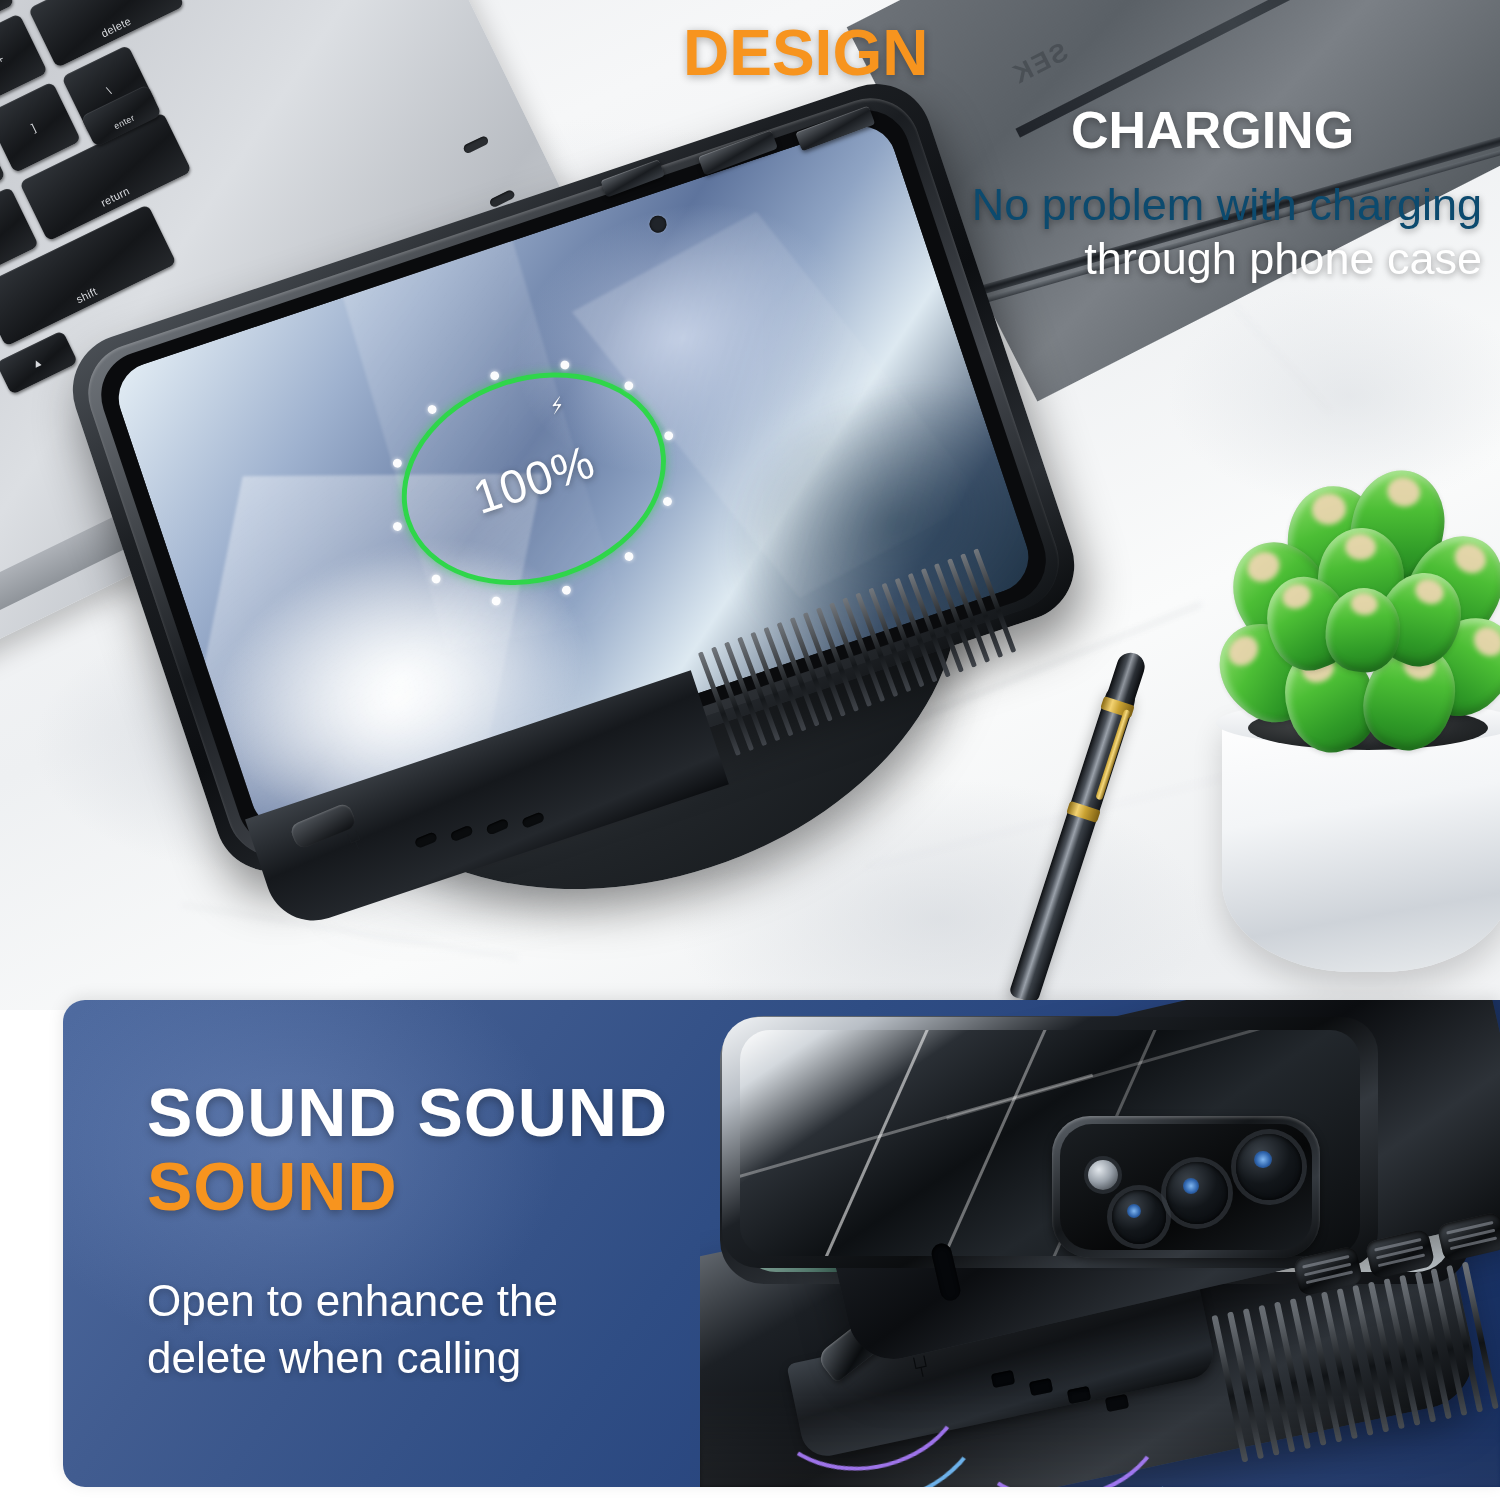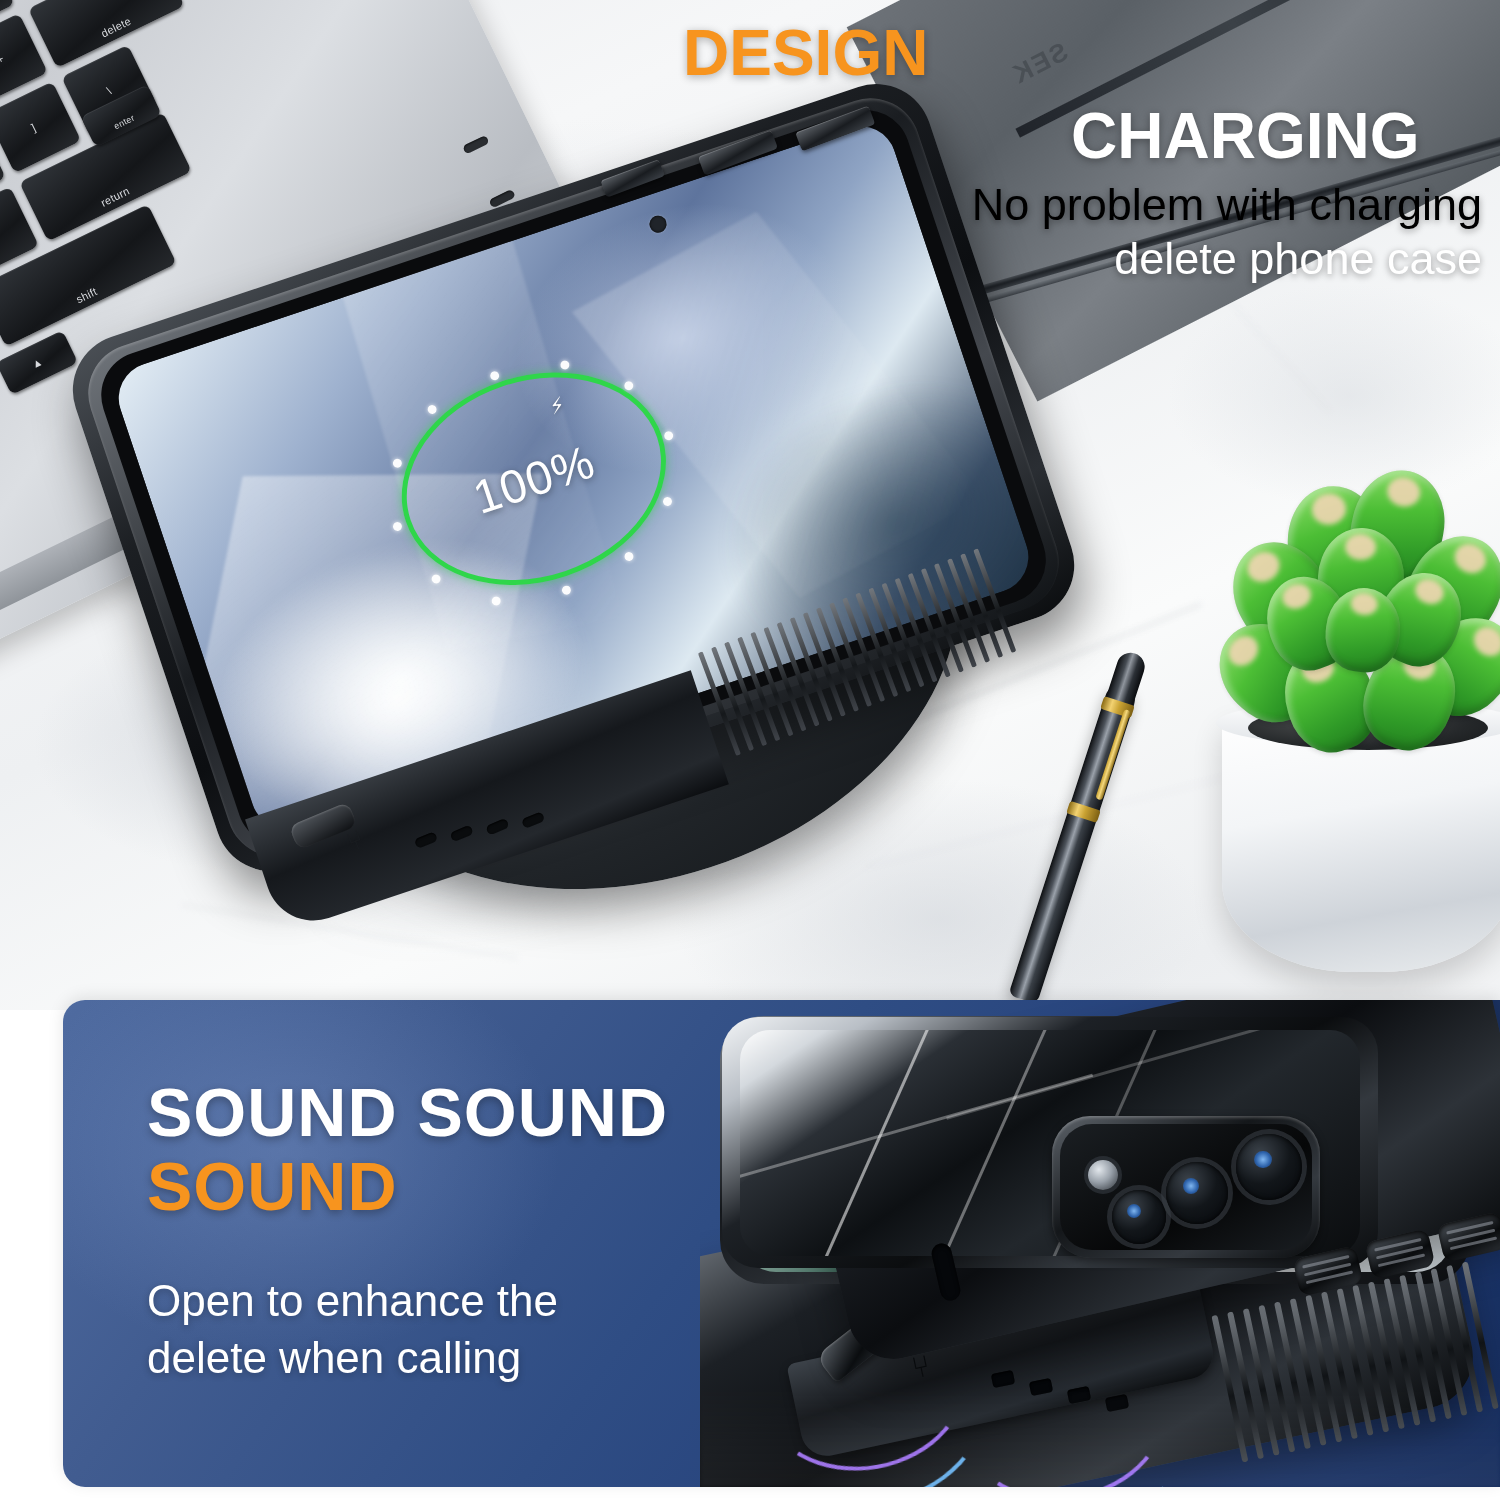--- a/index.html
+++ b/index.html
@@ -292,23 +292,23 @@
     transform:scaleY(-1); filter:blur(2px); opacity:.55; }
 
   
   .t-sup { position:absolute; left:683px; top:21px; color:#F7941E;
     font-size:64px; font-weight:700; letter-spacing:0px; line-height:1;
     text-shadow:0 2px 8px rgba(0,0,0,.30); }
   .t-wire { position:absolute; left:1080px; top:21px; color:#ffffff;
     font-size:64px; font-weight:700; letter-spacing:0px; line-height:1;
     text-shadow:0 2px 8px rgba(0,0,0,.35); }
   .t-chg { position:absolute; left:1071px; top:104px; color:#ffffff;
-    font-size:64px; font-weight:700; line-height:1;
+    font-size:52px; font-weight:700; line-height:1;
     text-shadow:0 2px 8px rgba(0,0,0,.35); }
-  .t-s1 { position:absolute; right:18px; top:180px; color:#000000;
+  .t-s1 { position:absolute; right:18px; top:180px; color:#0c4a6e;
     font-size:45px; font-weight:400; line-height:1.12; text-align:right;
     text-shadow:0 2px 7px rgba(0,0,0,.40); }
   .t-s2 { position:absolute; right:18px; top:234px; color:#ffffff;
     font-size:45px; font-weight:400; line-height:1.12; text-align:right;
     text-shadow:0 2px 7px rgba(0,0,0,.40); }
 </style>
 </head>
 <body>
 
 <div id="stage">
@@ -472,21 +472,21 @@
     <div class="leaf" style="left:1286px;top:646px;width:88px;height:106px;transform:rotate(-18deg);"></div>
     <div class="leaf" style="left:1366px;top:644px;width:88px;height:106px;transform:rotate(20deg);"></div>
     <div class="leaf" style="left:1318px;top:528px;width:86px;height:100px;transform:rotate(2deg);"></div>
     <div class="leaf" style="left:1268px;top:576px;width:80px;height:94px;transform:rotate(-20deg);"></div>
     <div class="leaf" style="left:1380px;top:572px;width:80px;height:94px;transform:rotate(22deg);"></div>
     <div class="leaf" style="left:1326px;top:588px;width:74px;height:84px;transform:rotate(6deg);"></div>
 
     <div class="t-sup">DESIGN</div>
     <div class="t-chg">CHARGING</div>
     <div class="t-s1">No problem with charging</div>
-    <div class="t-s2">delete phone case</div>
+    <div class="t-s2">through phone case</div>
   </div>
 
   <div class="panel-blue">
     <div class="blue-glow"></div>
   </div>
 
   <div class="hl1">SOUND SOUND</div>
   <div class="hl2">SOUND</div>
   <div class="sub-b">Open to enhance the delete when calling</div>
 

